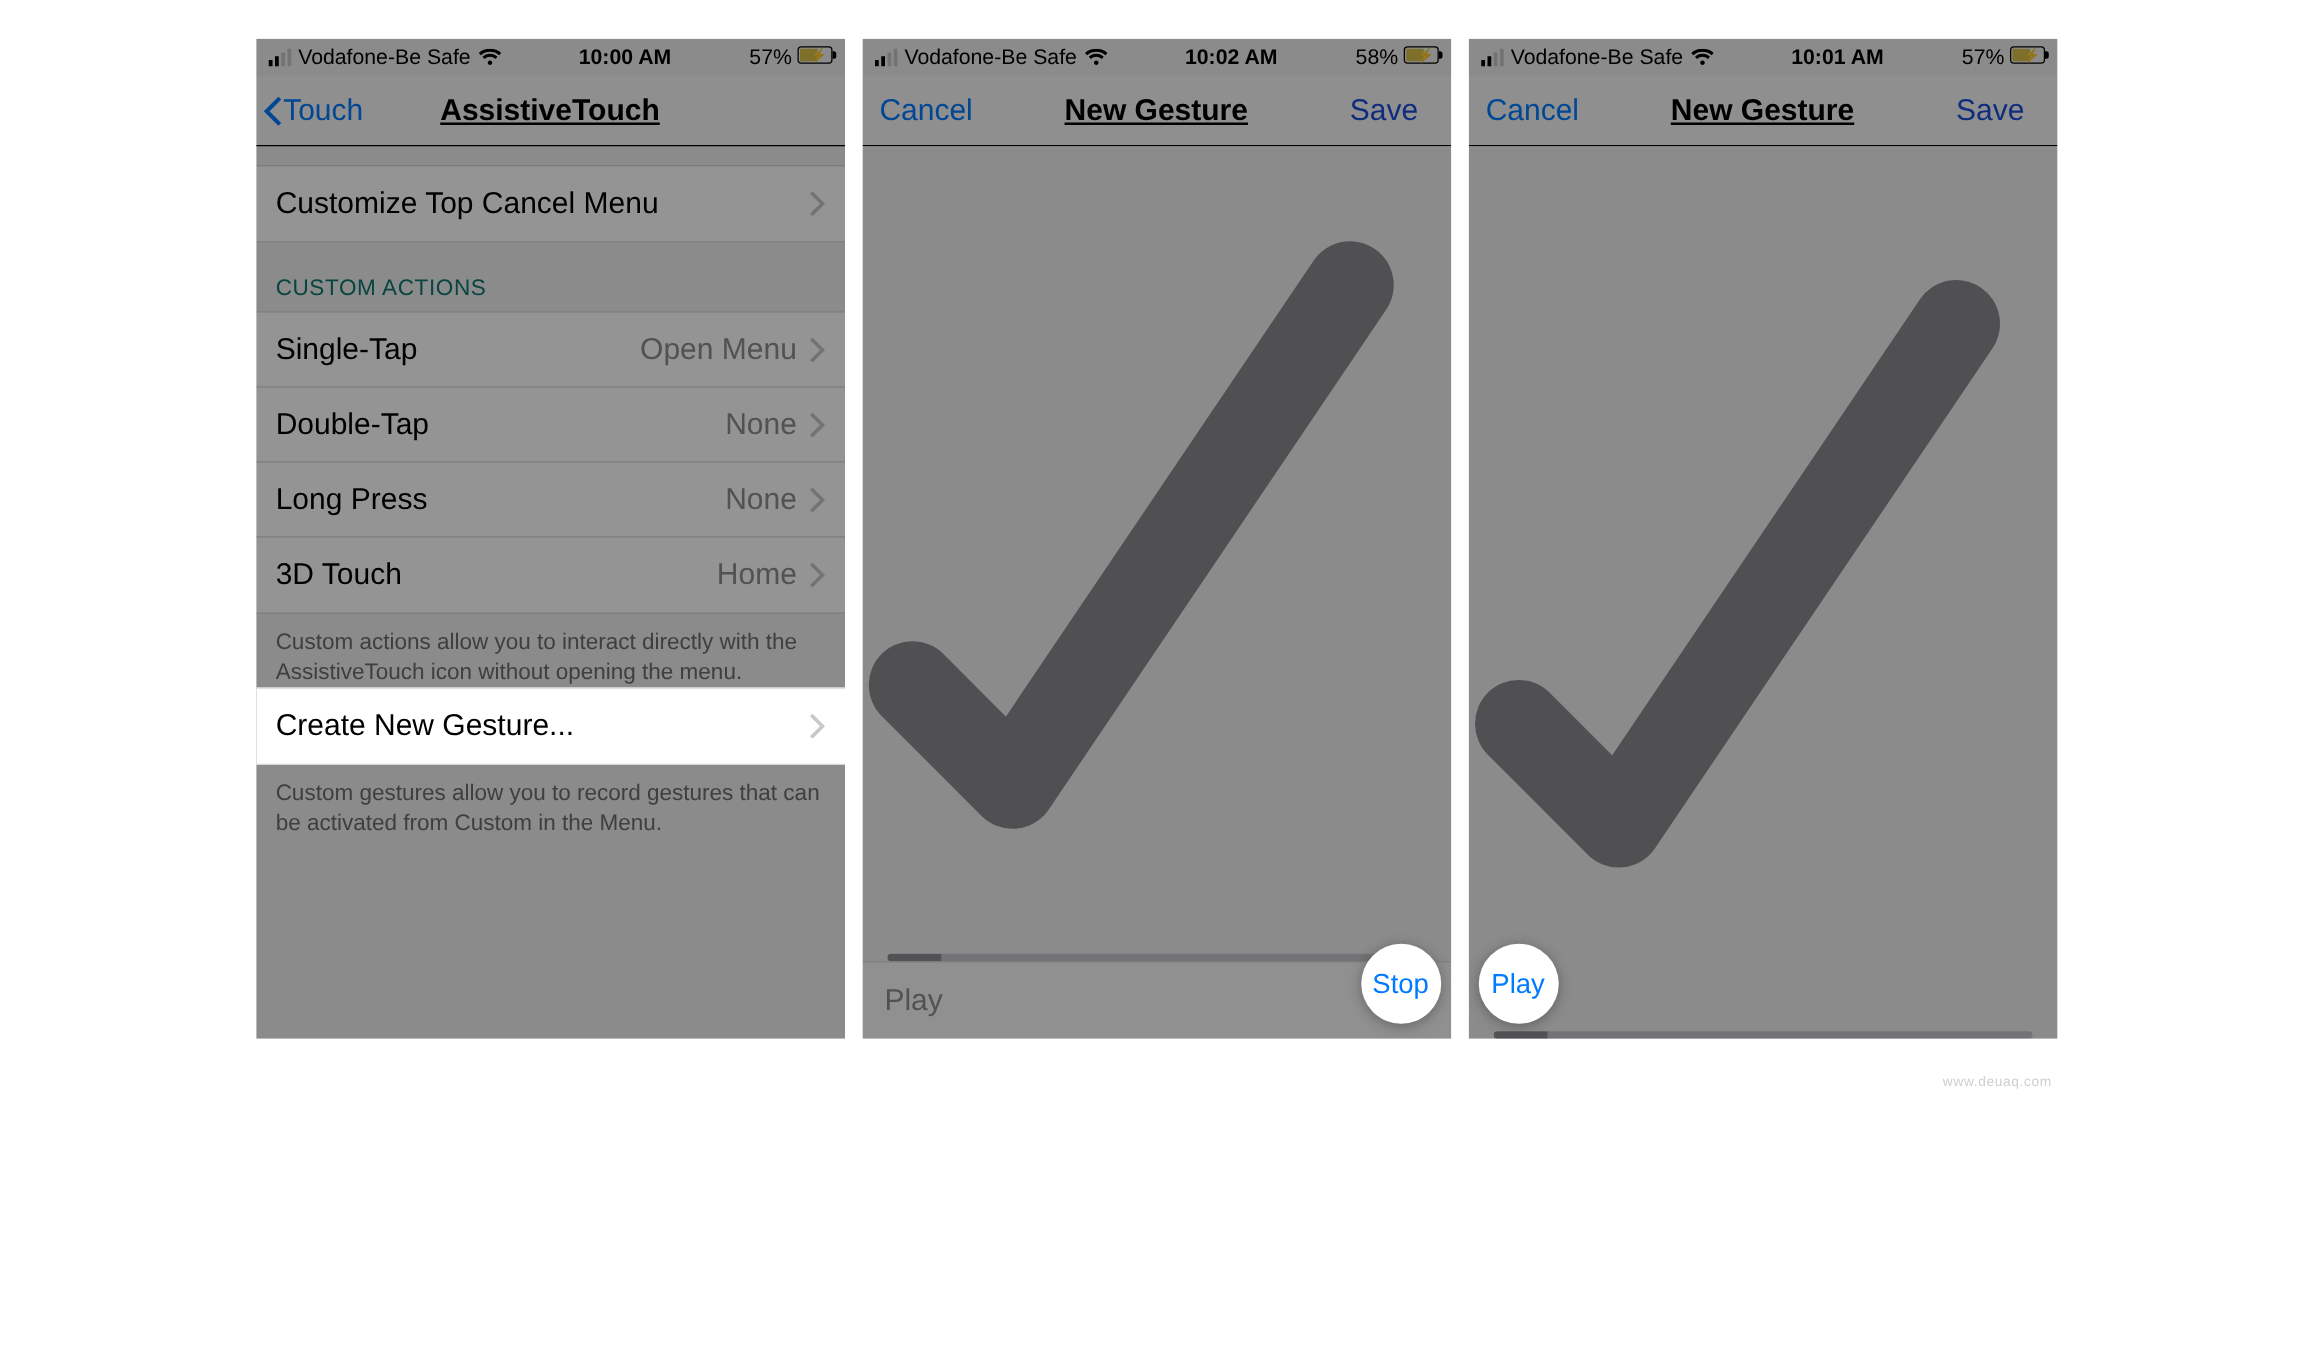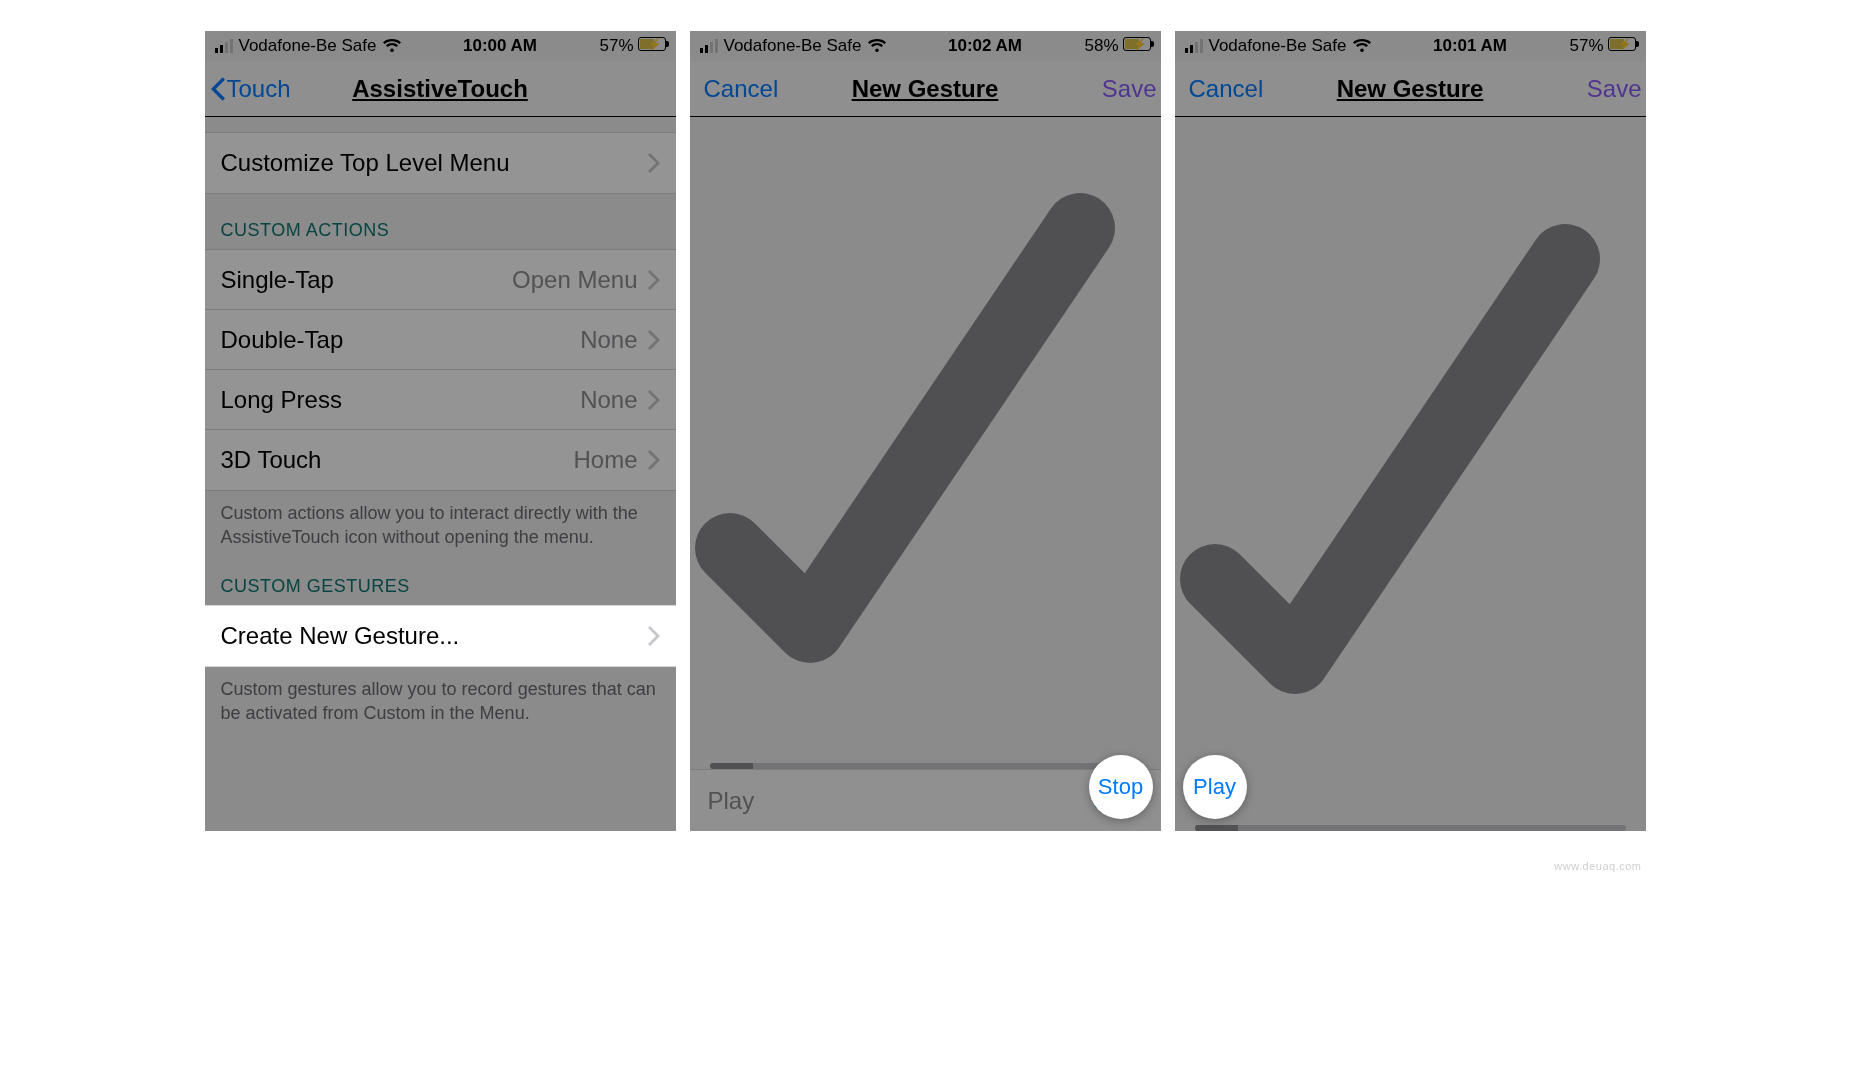--- a/index.html
+++ b/index.html
@@ -73,22 +73,22 @@
   .nav-back {
     position: absolute; left: 6px;
     display: flex; align-items: center;
     color: #007aff; font-size: 24px;
   }
   .nav-cancel {
     position: absolute; left: 14px;
     color: #007aff; font-size: 24px;
   }
   .nav-save {
-    position: absolute; right: 4px;
-    color: #8b5cf6; font-size: 24px;
+    position: absolute; right: 26px;
+    color: #1d4ed8; font-size: 24px;
   }
   .chevron-left {
     width: 14px; height: 24px; margin-right: 2px;
   }
   
   .group-spacer { height: 15px; }
   .cell-group { background:#fff; border-top:1px solid #d6d6dc; border-bottom:1px solid #d6d6dc;}
   .cell {
     display: flex; align-items:center; justify-content: space-between;
     padding: 0 16px; height: 60px; border-bottom: 1px solid #d6d6dc;
@@ -202,21 +202,21 @@
           </svg>
         <span>Touch</span>
       </div>
       <span class="nav-title">AssistiveTouch</span>
     </div>
 
     <div style="flex:1; overflow:hidden;">
       <div class="group-spacer"></div>
       <div class="cell-group">
         <div class="cell">
-          <span>Customize Top Level Menu</span>
+          <span>Customize Top Cancel Menu</span>
           <span class="value">
               <svg class="chev" viewBox="0 0 12 20">
                 <path d="M2 0l10 10L2 20l-2-2 8-8-8-8z" fill="#c7c7cc"></path>
               </svg>
             </span>
         </div>
       </div>
 
       <div class="section-header">CUSTOM ACTIONS</div>
       <div class="cell-group">
@@ -252,21 +252,20 @@
           <span class="value">
               <span>Home</span>
               <svg class="chev" viewBox="0 0 12 20">
                 <path d="M2 0l10 10L2 20l-2-2 8-8-8-8z" fill="#c7c7cc"></path>
               </svg>
             </span>
         </div>
       </div>
       <div class="section-footer">Custom actions allow you to interact directly with the AssistiveTouch icon without opening the menu.</div>
 
-      <div class="section-header">CUSTOM GESTURES</div>
       <div class="cell-group highlight-row">
         <div class="cell">
           <span>Create New Gesture...</span>
           <span class="value">
               <svg class="chev" viewBox="0 0 12 20">
                 <path d="M2 0l10 10L2 20l-2-2 8-8-8-8z" fill="#c7c7cc"></path>
               </svg>
             </span>
         </div>
       </div>

